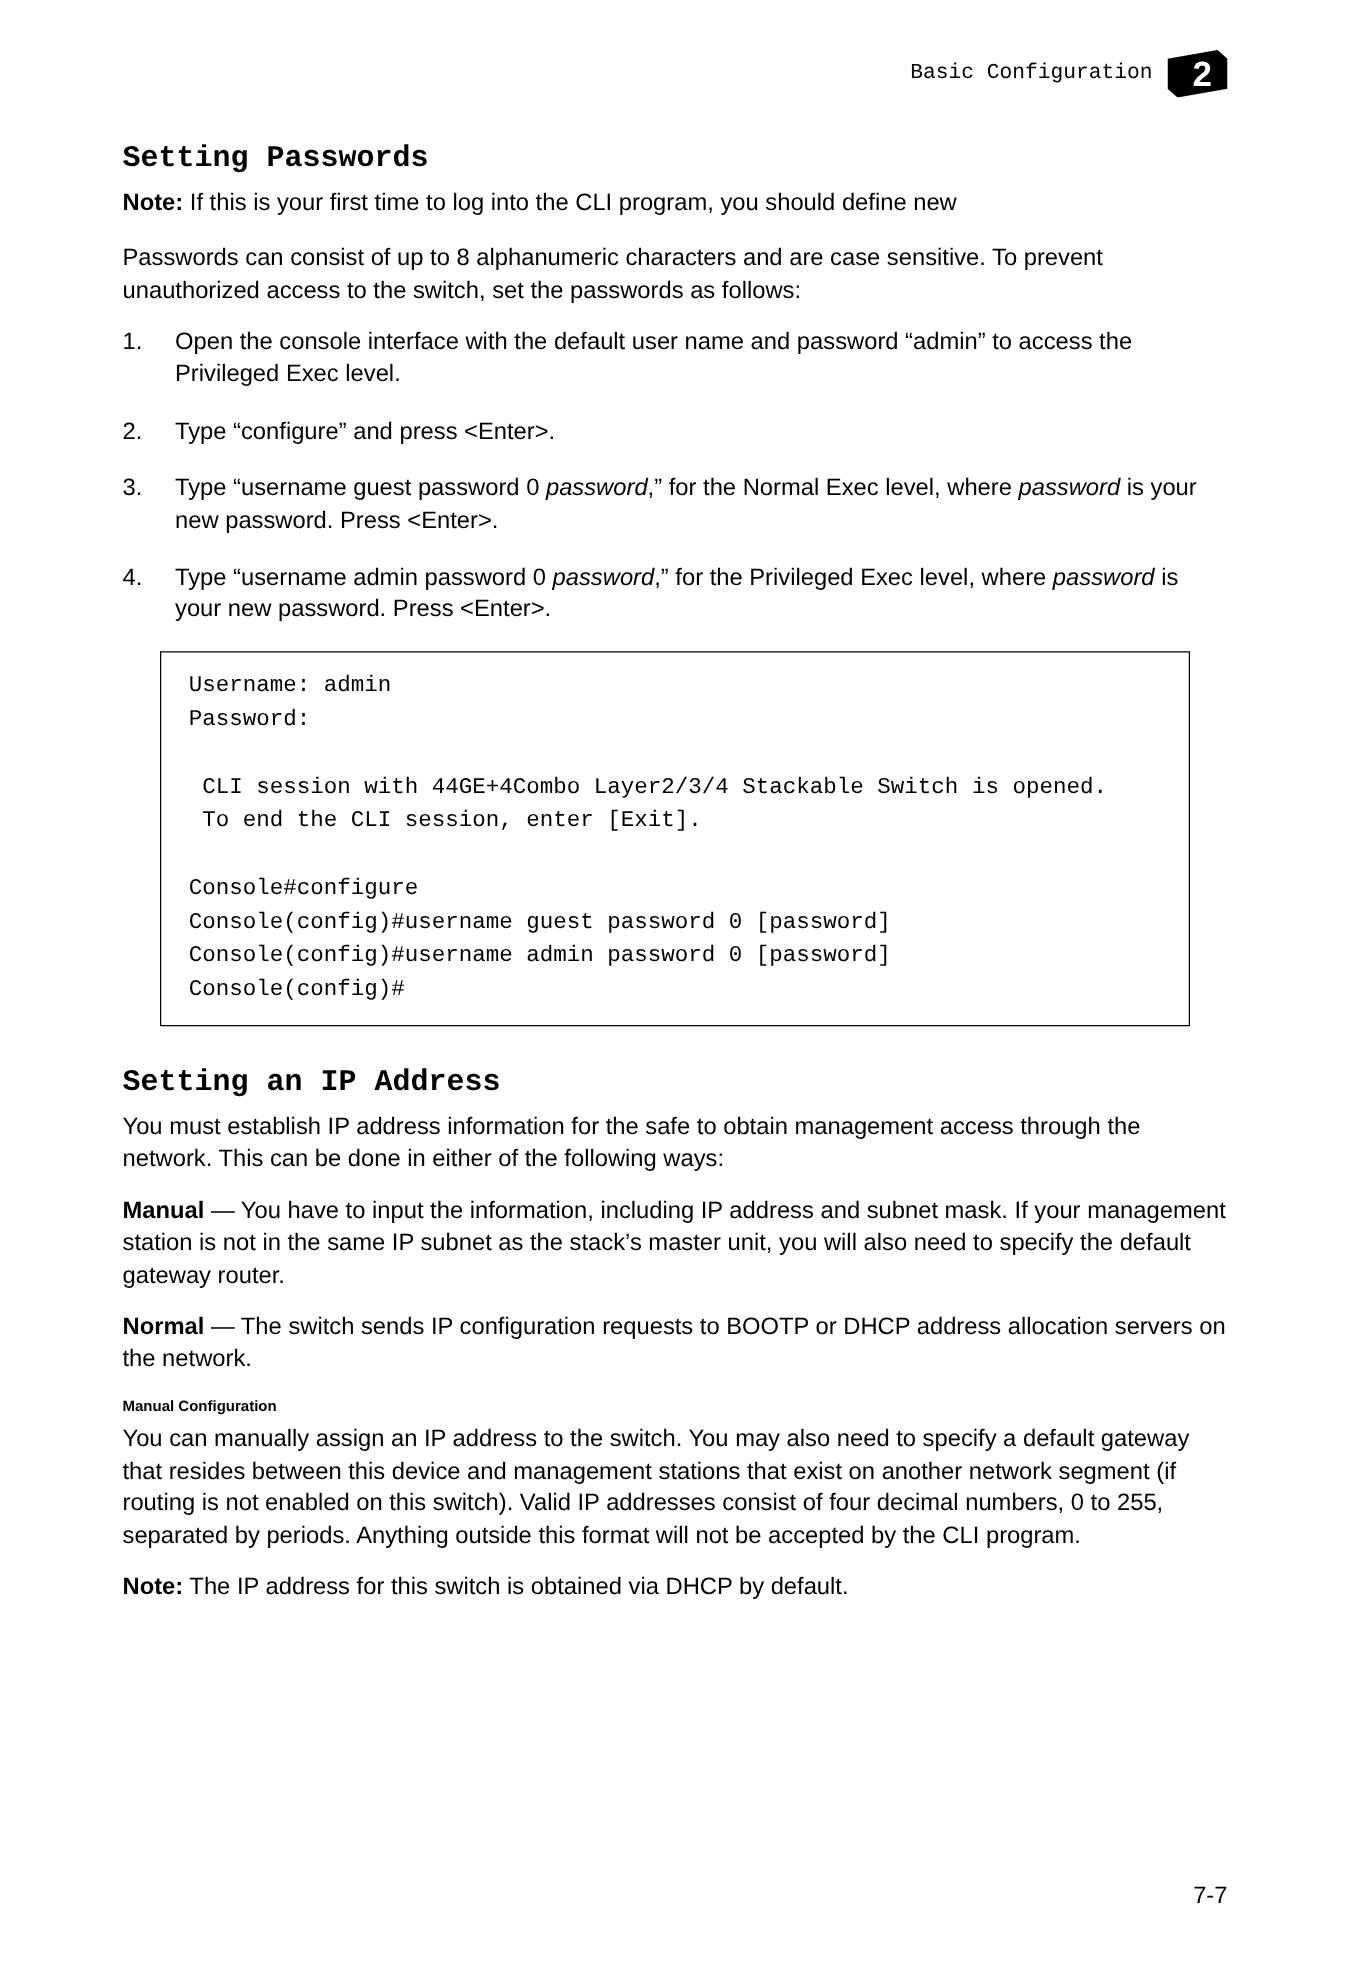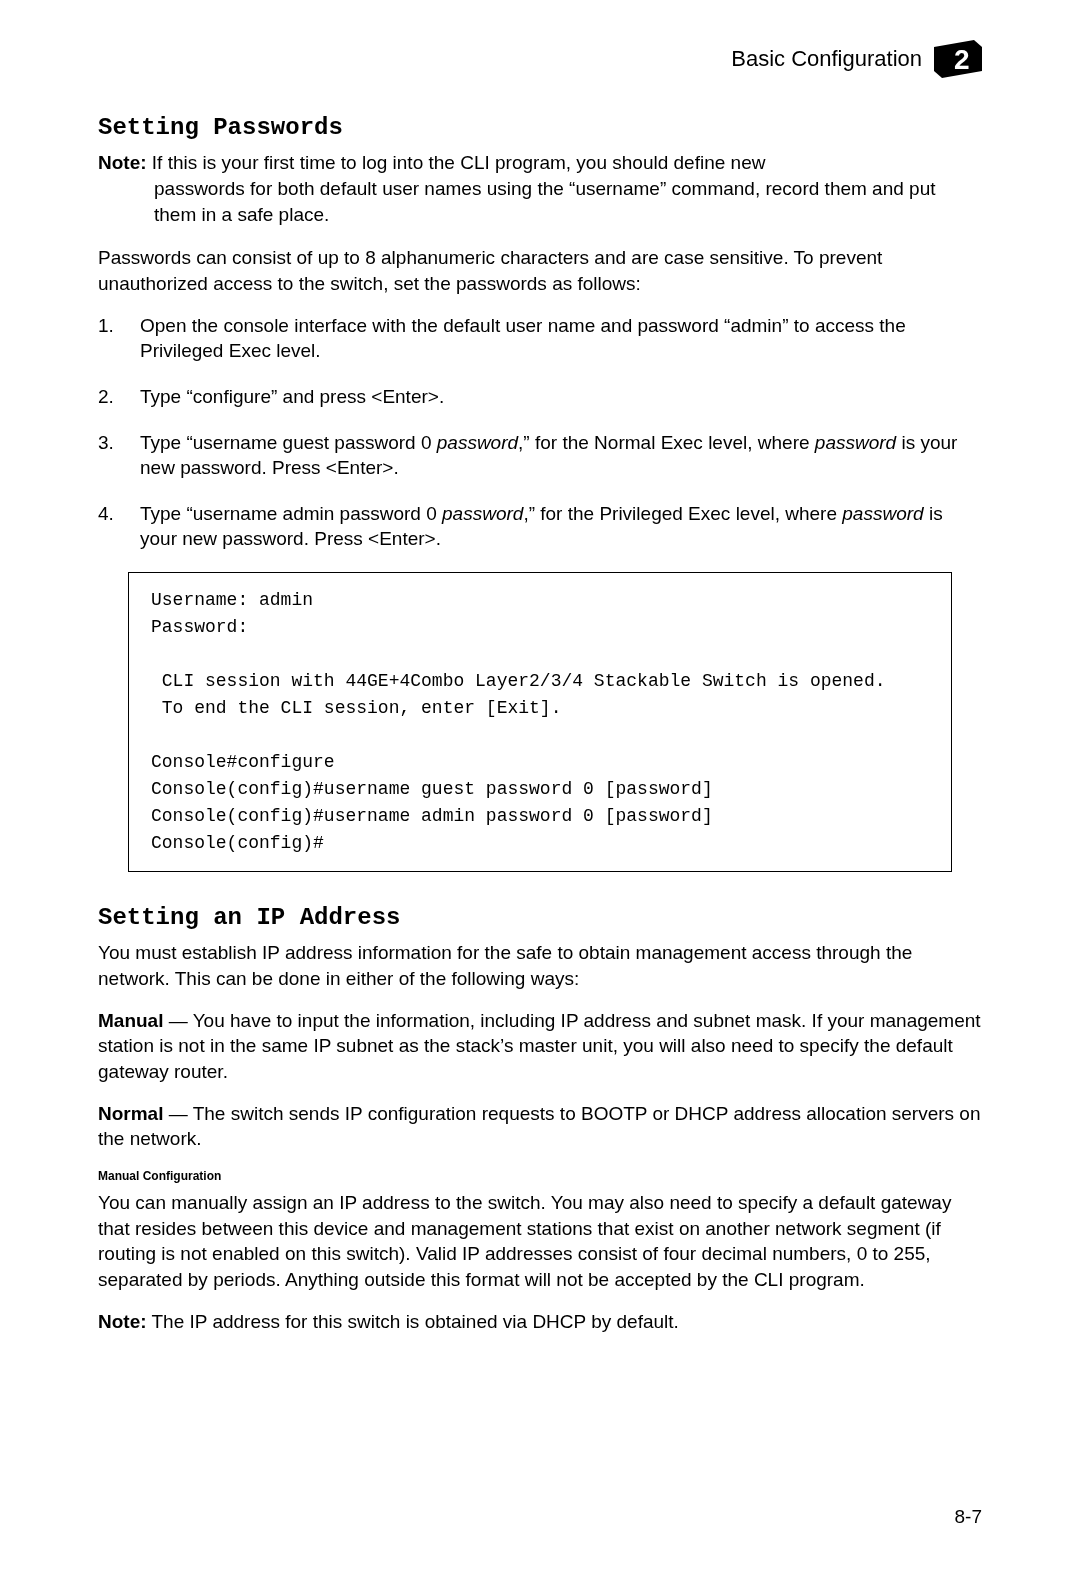--- a/index.html
+++ b/index.html
@@ -19,21 +19,22 @@
       position: relative;
     }
     .header {
       display: flex;
       justify-content: flex-end;
       align-items: center;
       gap: 12px;
       margin-bottom: 34px;
     }
     .header-text {
-      font-size: 22px;
+      font-size: 17px;
+      font-family: Liberation Mono, monospace;
     }
     .chapter-badge {
       width: 48px;
       height: 38px;
       position: relative;
     }
     .chapter-badge svg {
       width: 48px;
       height: 38px;
     }
@@ -116,21 +117,20 @@
       <text x="20" y="29" font-family="Arial" font-size="28" font-weight="bold" fill="#fff">2</text>
     </svg>
   </span>
 </div>
 
 <h2>Setting Passwords</h2>
 
 <div class="note-block">
   <span class="note-label">Note:</span>
   <span>If this is your first time to log into the CLI program, you should define new</span>
-  <div class="note-block-indent">passwords for both default user names using the “username” command, record them and put them in a safe place.</div>
 </div>
 
 <p>Passwords can consist of up to 8 alphanumeric characters and are case sensitive. To prevent unauthorized access to the switch, set the passwords as follows:</p>
 
 <ol>
   <li>Open the console interface with the default user name and password “admin” to access the Privileged Exec level.</li>
   <li>Type “configure” and press &lt;Enter&gt;.</li>
   <li>
     <span>Type “username guest password 0 </span><span class="italic">password</span><span>,” for the Normal Exec level, where </span><span class="italic">password</span><span> is your new password. Press &lt;Enter&gt;.</span>
   </li>
@@ -163,13 +163,13 @@
 </p>
 
 <div class="sub-heading">Manual Configuration</div>
 
 <p>You can manually assign an IP address to the switch. You may also need to specify a default gateway that resides between this device and management stations that exist on another network segment (if routing is not enabled on this switch). Valid IP addresses consist of four decimal numbers, 0 to 255, separated by periods. Anything outside this format will not be accepted by the CLI program.</p>
 
 <p class="note-inline">
   <span class="note-label">Note:</span><span> The IP address for this switch is obtained via DHCP by default.</span>
 </p>
 
-<div class="page-number">8-7</div>
+<div class="page-number">7-7</div>
 
 </body></html>

